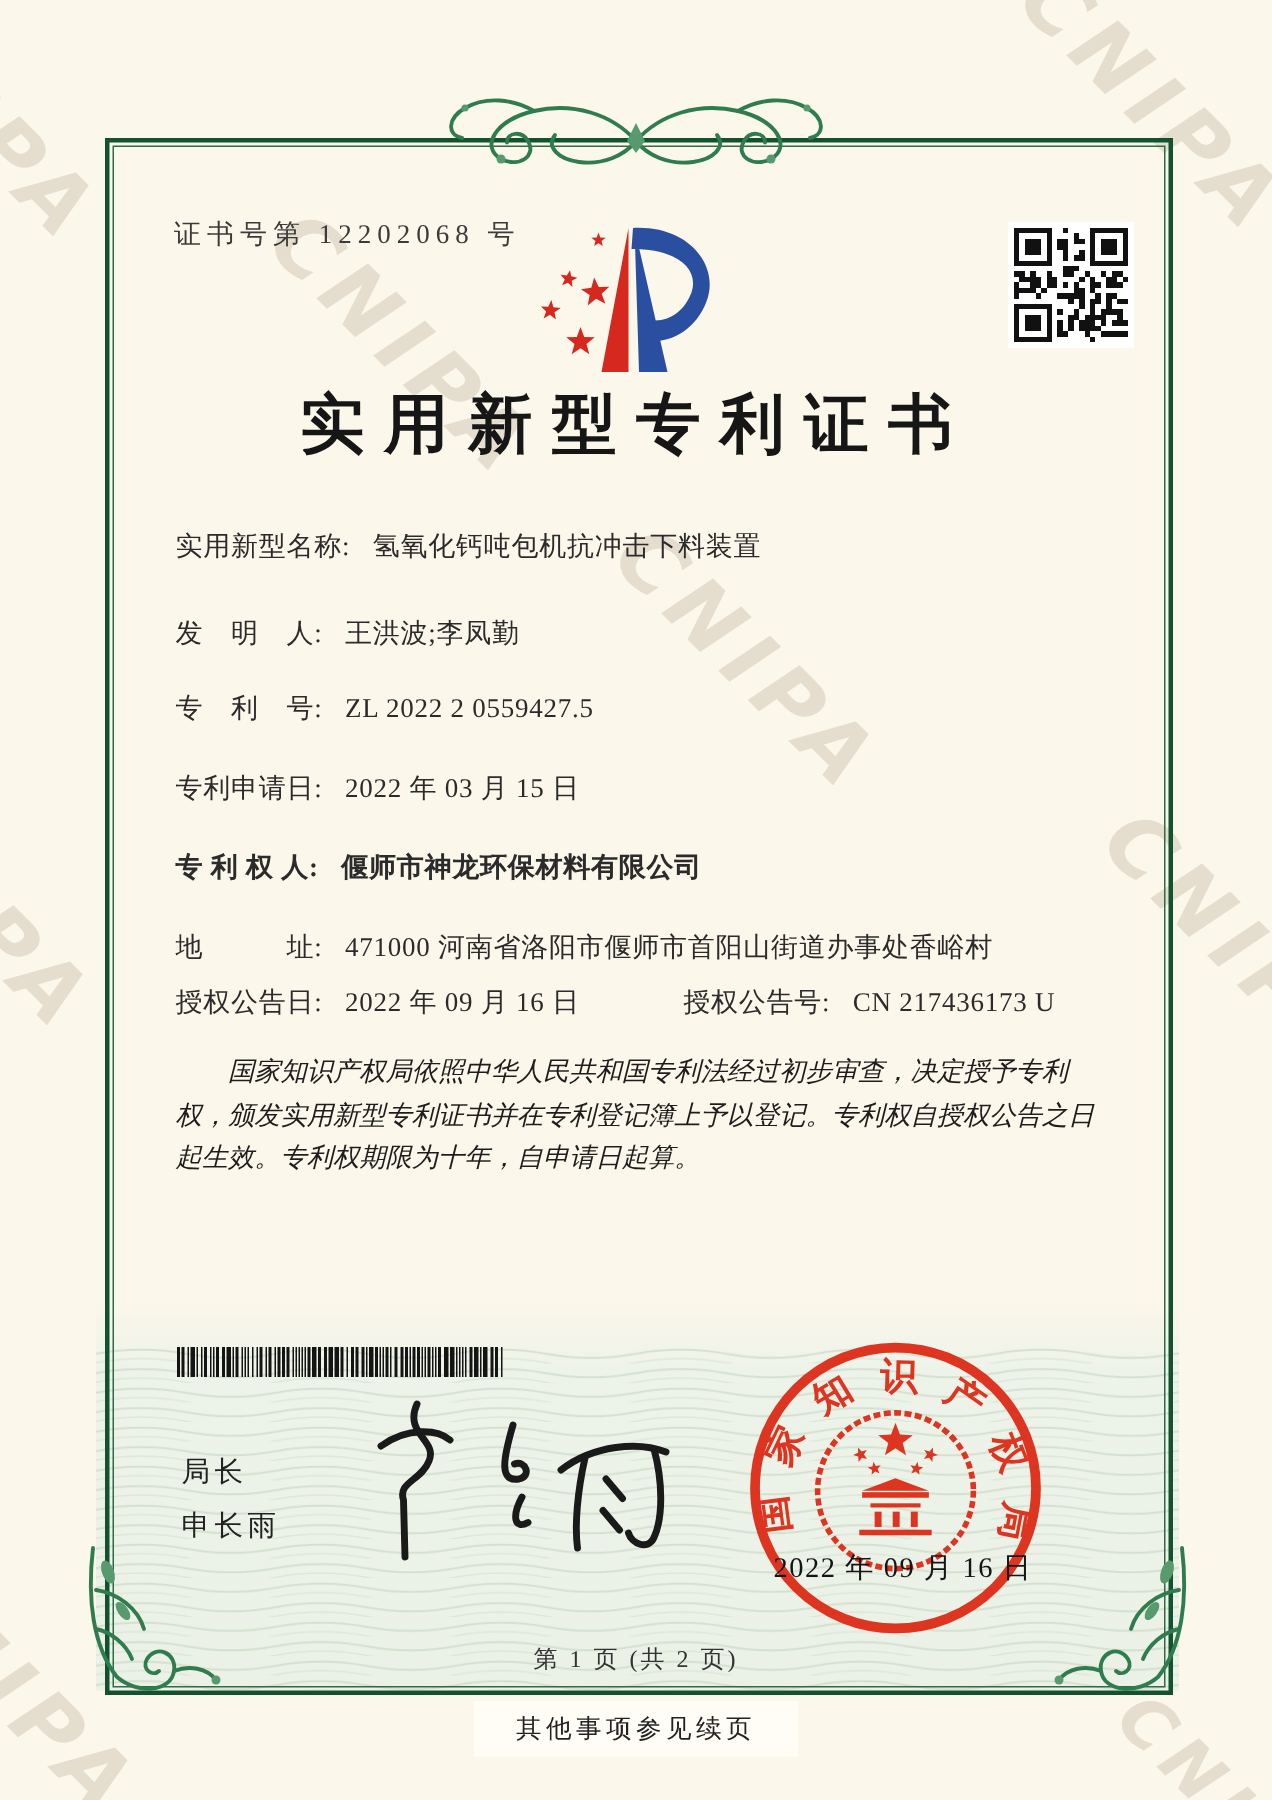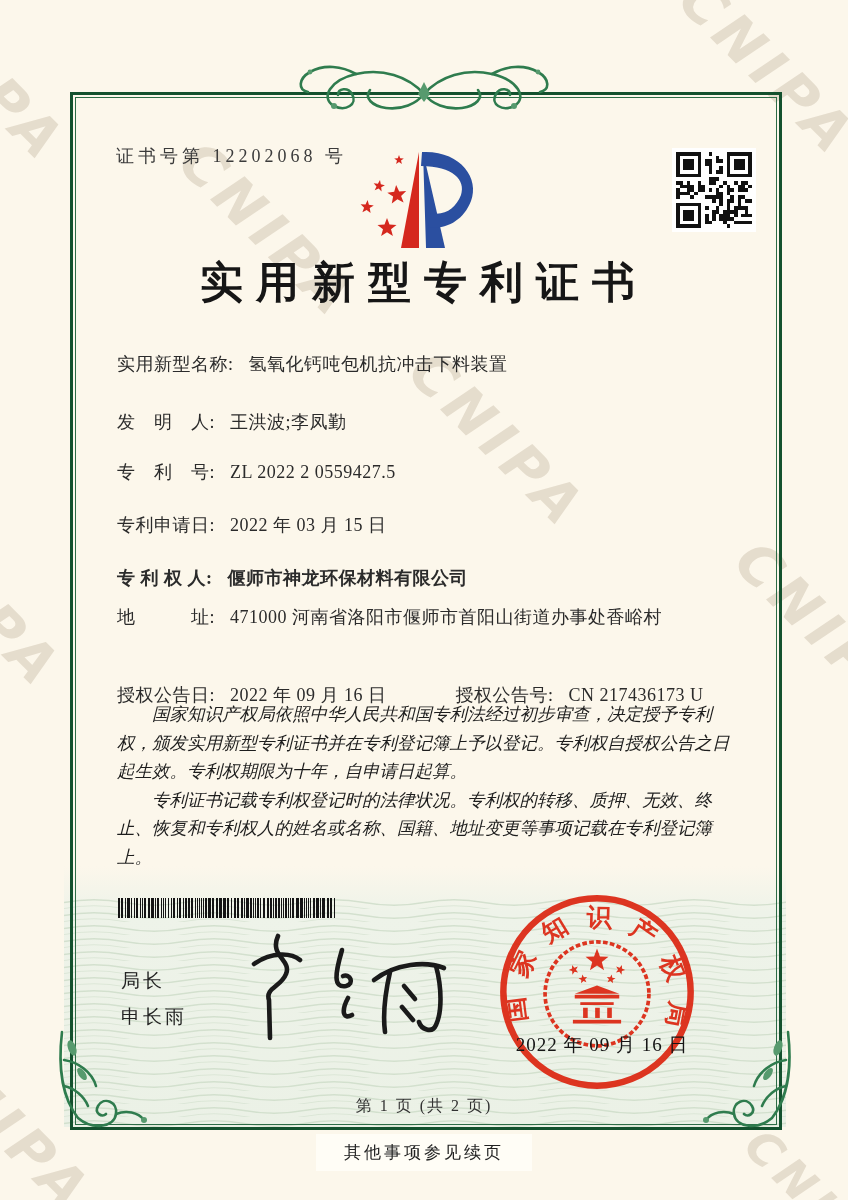--- a/index.html
+++ b/index.html
@@ -35,21 +35,21 @@
   .logo{position:absolute;left:352px;top:138px;width:136px;height:122px;z-index:5;}
   .qr{position:absolute;left:672px;top:148px;width:84px;height:84px;background:#fff;
       padding:4px;box-sizing:border-box;z-index:5;}
   .title{position:absolute;left:0;top:254px;width:100%;text-align:center;font-size:43px;
          font-weight:bold;letter-spacing:13px;color:#161616;z-index:5;}
   
   .fields{position:absolute;left:117px;top:350px;width:620px;z-index:5;font-size:18px;color:#2b2b2b;}
   .frow{position:absolute;left:0;white-space:nowrap;letter-spacing:.5px;}
   .frow .lbl{margin-right:10px;}
   .fr1{top:2px;}  .fr2{top:60px;} .fr3{top:110px;} .fr4{top:163px;text-align:center;}
-  .fr5{top:216px;font-weight:bold;} .fr6{top:255px;} .fr7{top:333px;}
+  .fr5{top:216px;font-weight:bold;} .fr6{top:269px;} .fr7{top:306px;}
   .pair2{margin-left:64px;}
   
   .body-text{position:absolute;left:117px;top:700px;width:618px;z-index:5;
              font-size:17.5px;line-height:1.63;color:#1d1d1d;font-style:italic;}
   .body-text p{margin:0;text-indent:2em;}
   
   .barcode{position:absolute;left:118px;top:898px;height:20px;display:flex;align-items:stretch;z-index:5;}
   .barcode i{display:block;background:#141414;}
   .signer-title{position:absolute;left:121px;top:968px;font-size:19px;letter-spacing:3px;color:#222;z-index:5;}
   .signer-name{position:absolute;left:121px;top:1004px;font-size:19px;letter-spacing:3px;color:#222;z-index:5;}
@@ -401,21 +401,20 @@
     <div class="frow fr7">
       <span class="lbl">授权公告日:</span>
       <span>2022 年 09 月 16 日</span>
       <span class="lbl pair2">授权公告号:</span>
       <span>CN 217436173 U</span>
     </div>
   </div>
 
   <div class="body-text">
     <p>国家知识产权局依照中华人民共和国专利法经过初步审查，决定授予专利权，颁发实用新型专利证书并在专利登记簿上予以登记。专利权自授权公告之日起生效。专利权期限为十年，自申请日起算。</p>
-    <p>专利证书记载专利权登记时的法律状况。专利权的转移、质押、无效、终止、恢复和专利权人的姓名或名称、国籍、地址变更等事项记载在专利登记簿上。</p>
   </div>
 
   <div class="barcode" id="barcode">
       <i style="width: 2px; margin-right: 1px;"></i>
       <i style="width: 2px; margin-right: 2px;"></i>
       <i style="width: 1px; margin-right: 1px;"></i>
       <i style="width: 3px; margin-right: 1px;"></i>
       <i style="width: 1px; margin-right: 2px;"></i>
       <i style="width: 1px; margin-right: 1px;"></i>
       <i style="width: 2px; margin-right: 2px;"></i>

